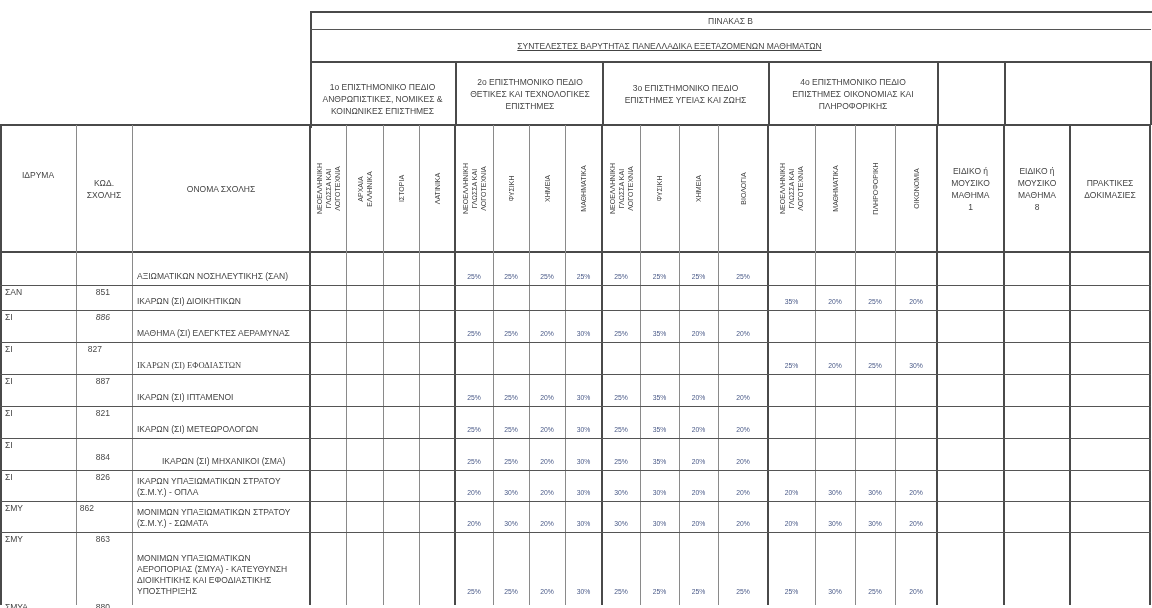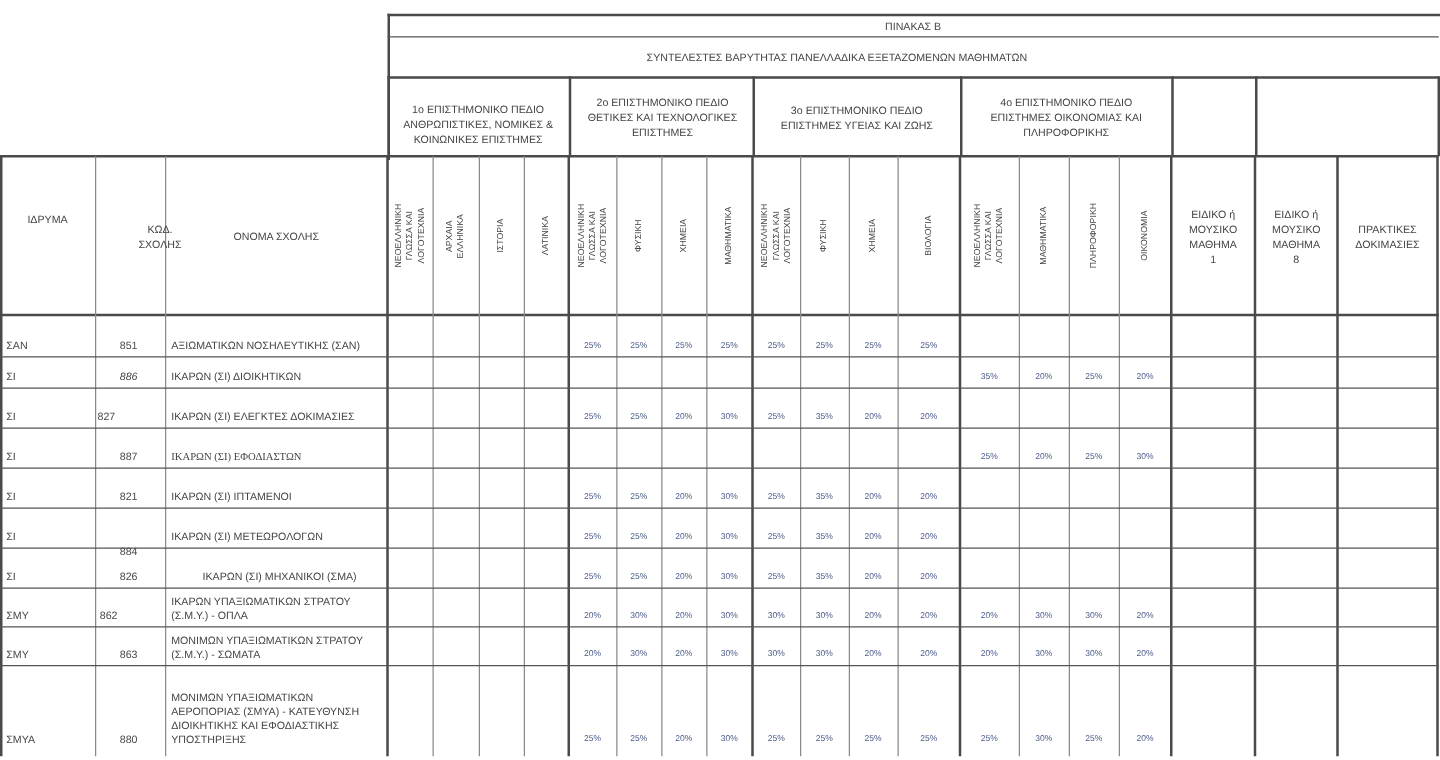--- a/index.html
+++ b/index.html
@@ -7,35 +7,35 @@
          font-family:"Liberation Sans", "DejaVu Sans", sans-serif; color:#3a3a3a; }
   .hdr-block { position:absolute; left:310px; top:11px; width:841px; height:115px; border:2px solid #4a4a4a; border-bottom:none; }
   .line-h { position:absolute; height:1px; background:#555; }
   .line-hb { position:absolute; height:2px; background:#4a4a4a; }
   .line-v { position:absolute; width:1px; background:#8a8a8a; }
   .line-vb { position:absolute; width:2px; background:#4a4a4a; }
   .ctext { position:absolute; display:flex; align-items:center; justify-content:center; text-align:center;
            font-size:8.5px; line-height:12px; color:#444; }
   .vtext { position:absolute; display:flex; align-items:center; justify-content:center; }
   .vtext span { display:block; transform:rotate(-90deg); white-space:nowrap; font-size:7px; line-height:9px; text-align:center; color:#444; }
-  .cell-txt { position:absolute; font-size:8.5px; line-height:11px; color:#444; white-space:nowrap; }
+  .cell-txt { position:absolute; font-size:8.5px; line-height:11px; color:#444; white-space:nowrap;margin-top:16px; }
   .name-txt { position:absolute; font-size:8.5px; line-height:11px; color:#444; }
   .pct { position:absolute; font-size:6.8px; color:#4a5a88; text-align:center; white-space:nowrap; }
   .code { color:#4a4a4a; }
 </style>
 </head>
 <body>
 
 <div id="doc">
 
   <div class="hdr-block"></div>
   <div class="line-h" style="left:310px; top:29px; width:841px;"></div>
   <div class="line-hb" style="left:310px; top:61px; width:841px;"></div>
   <div class="ctext" style="left:310px; top:12px; width:841px; height:17px;">ΠΙΝΑΚΑΣ Β</div>
-  <div class="ctext" style="left:310px; top:30px; width:719px; height:31px;">ΣΥΝΤΕΛΕΣΤΕΣ ΒΑΡΥΤΗΤΑΣ ΠΑΝΕΛΛΑΔΙΚΑ ΕΞΕΤΑΖΟΜΕΝΩΝ ΜΑΘΗΜΑΤΩΝ</div>
+  <div class="ctext" style="left:310px; top:30px; width:719px; height:31px;text-decoration:underline;">ΣΥΝΤΕΛΕΣΤΕΣ ΒΑΡΥΤΗΤΑΣ ΠΑΝΕΛΛΑΔΙΚΑ ΕΞΕΤΑΖΟΜΕΝΩΝ ΜΑΘΗΜΑΤΩΝ</div>
 
   <div class="ctext" style="left:312px; top:63px; width:141px; height:72px; padding:0 4px; box-sizing:border-box;">1ο ΕΠΙΣΤΗΜΟΝΙΚΟ ΠΕΔΙΟ ΑΝΘΡΩΠΙΣΤΙΚΕΣ, ΝΟΜΙΚΕΣ &amp; ΚΟΙΝΩΝΙΚΕΣ ΕΠΙΣΤΗΜΕΣ</div>
   <div class="ctext" style="left:456px; top:63px; width:148px; height:62px; padding:0 14px; box-sizing:border-box;">2ο ΕΠΙΣΤΗΜΟΝΙΚΟ ΠΕΔΙΟ ΘΕΤΙΚΕΣ ΚΑΙ ΤΕΧΝΟΛΟΓΙΚΕΣ ΕΠΙΣΤΗΜΕΣ</div>
   <div class="ctext" style="left:603px; top:63px; width:165px; height:62px; padding:0 6px; box-sizing:border-box;">3ο ΕΠΙΣΤΗΜΟΝΙΚΟ ΠΕΔΙΟ ΕΠΙΣΤΗΜΕΣ ΥΓΕΙΑΣ ΚΑΙ ΖΩΗΣ</div>
   <div class="ctext" style="left:769px; top:63px; width:168px; height:62px; padding:0 10px; box-sizing:border-box;">4ο ΕΠΙΣΤΗΜΟΝΙΚΟ ΠΕΔΙΟ ΕΠΙΣΤΗΜΕΣ ΟΙΚΟΝΟΜΙΑΣ ΚΑΙ ΠΛΗΡΟΦΟΡΙΚΗΣ</div>
 
   <div id="grid">
       <div class="line-vb" style="left:310px; top:61px; height:64px;"></div>
       <div class="line-vb" style="left:455px; top:61px; height:64px;"></div>
       <div class="line-vb" style="left:602px; top:61px; height:64px;"></div>
@@ -71,21 +71,21 @@
       <div class="line-h" style="left:0px; top:285px; width:1151px;"></div>
       <div class="line-h" style="left:0px; top:310px; width:1151px;"></div>
       <div class="line-h" style="left:0px; top:342px; width:1151px;"></div>
       <div class="line-h" style="left:0px; top:374px; width:1151px;"></div>
       <div class="line-h" style="left:0px; top:406px; width:1151px;"></div>
       <div class="line-h" style="left:0px; top:438px; width:1151px;"></div>
       <div class="line-h" style="left:0px; top:470px; width:1151px;"></div>
       <div class="line-h" style="left:0px; top:501px; width:1151px;"></div>
       <div class="line-h" style="left:0px; top:532px; width:1151px;"></div>
       <div class="ctext" style="left:0px; top:125px; width:76px; height:100px; padding:0 4px; box-sizing:border-box;">ΙΔΡΥΜΑ</div>
-      <div class="ctext" style="left:76px; top:125px; width:56px; height:127px; padding:0 4px; box-sizing:border-box;margin-left:24px;">ΚΩΔ. ΣΧΟΛΗΣ</div>
+      <div class="ctext" style="left:76px; top:125px; width:56px; height:127px; padding:0 4px; box-sizing:border-box;">ΚΩΔ. ΣΧΟΛΗΣ</div>
       <div class="ctext" style="left:132px; top:125px; width:178px; height:127px; padding:0 4px; box-sizing:border-box;">ΟΝΟΜΑ ΣΧΟΛΗΣ</div>
       <div class="vtext" style="left:310px; top:125px; width:36px; height:127px;">
         <span style="width: 117px; white-space: normal;">ΝΕΟΕΛΛΗΝΙΚΗ ΓΛΩΣΣΑ ΚΑΙ ΛΟΓΟΤΕΧΝΙΑ</span>
       </div>
       <div class="vtext" style="left:346px; top:125px; width:37px; height:127px;">
         <span style="width: 117px; white-space: normal;">ΑΡΧΑΙΑ ΕΛΛΗΝΙΚΑ</span>
       </div>
       <div class="vtext" style="left:383px; top:125px; width:36px; height:127px;">
         <span style="width: 117px; white-space: normal;">ΙΣΤΟΡΙΑ</span>
       </div>
@@ -148,22 +148,22 @@
         <div class="cell-txt" style="left:5px; top:296px;">ΣΙ</div>
         <div class="cell-txt code" style="left:76px; width:34px; text-align:right; top:296px;font-style:italic;">886</div>
         <div class="name-txt" style="left:137px; width:170px; bottom:301px;">ΙΚΑΡΩΝ (ΣΙ) ΔΙΟΙΚΗΤΙΚΩΝ</div>
         <div class="pct" style="left:768px; width:47px; top:298px;">35%</div>
         <div class="pct" style="left:815px; width:40px; top:298px;">20%</div>
         <div class="pct" style="left:855px; width:40px; top:298px;">25%</div>
         <div class="pct" style="left:895px; width:42px; top:298px;">20%</div>
       </div>
       <div>
         <div class="cell-txt" style="left:5px; top:328px;">ΣΙ</div>
-        <div class="cell-txt code" style="left:78px; width:34px; text-align:left; top:328px;">827</div>
-        <div class="name-txt" style="left:137px; width:170px; bottom:269px;">ΙΚΑΡΩΝ (ΣΙ) ΕΛΕΓΚΤΕΣ ΔΟΚΙΜΑΣΙΕΣ</div>
+        <div class="cell-txt code" style="left:68px; width:34px; text-align:right; top:328px;">827</div>
+        <div class="name-txt" style="left:137px; width:170px; bottom:269px;">ΜΑΘΗΜΑ (ΣΙ) ΕΛΕΓΚΤΕΣ ΑΕΡΑΜΥΝΑΣ</div>
         <div class="pct" style="left:455px; width:38px; top:330px;">25%</div>
         <div class="pct" style="left:493px; width:36px; top:330px;">25%</div>
         <div class="pct" style="left:529px; width:36px; top:330px;">20%</div>
         <div class="pct" style="left:565px; width:37px; top:330px;">30%</div>
         <div class="pct" style="left:602px; width:38px; top:330px;">25%</div>
         <div class="pct" style="left:640px; width:39px; top:330px;">35%</div>
         <div class="pct" style="left:679px; width:39px; top:330px;">20%</div>
         <div class="pct" style="left:718px; width:50px; top:330px;">20%</div>
       </div>
       <div>

